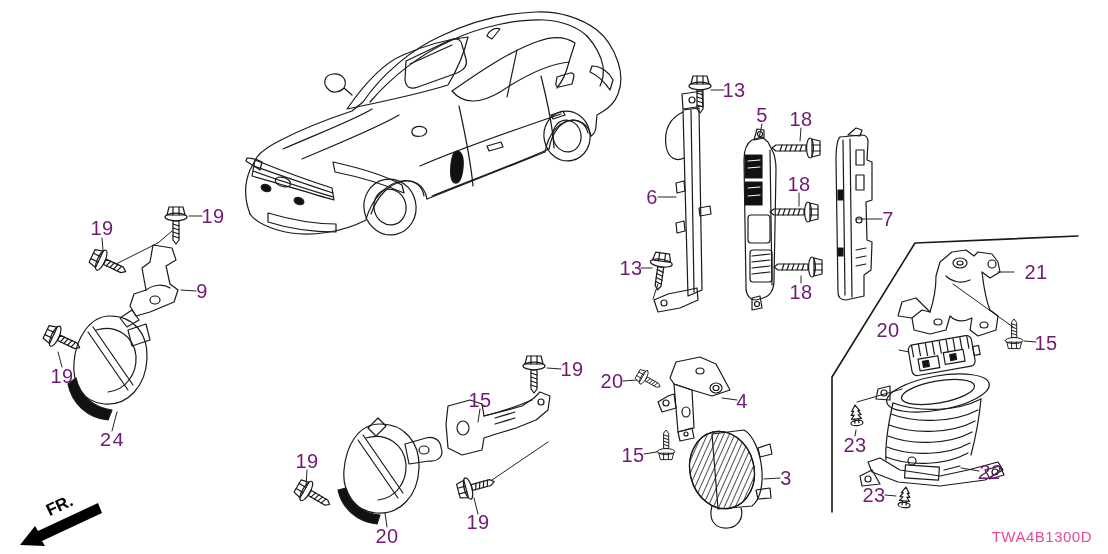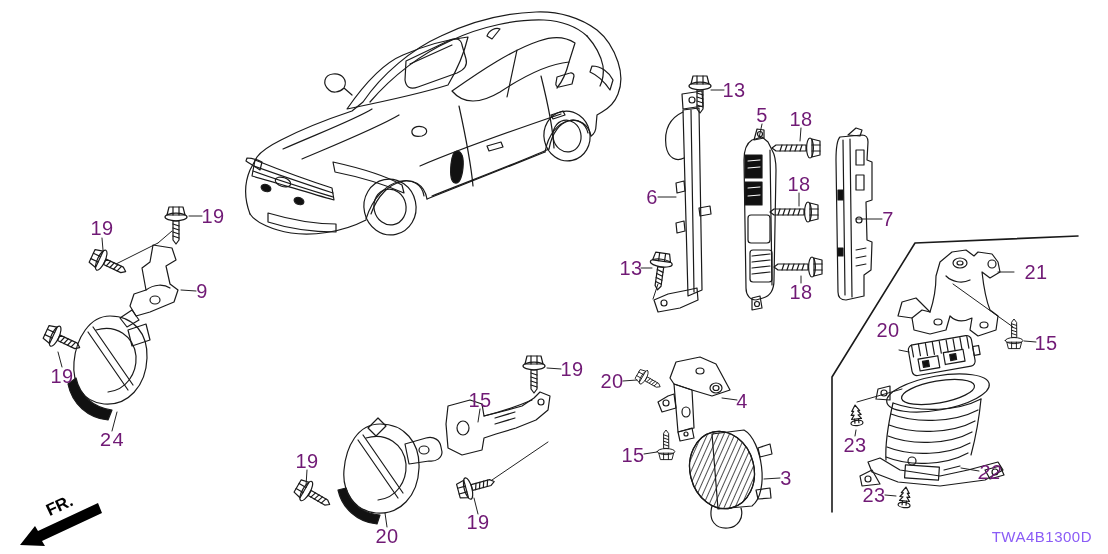--- a/index.html
+++ b/index.html
@@ -11,21 +11,21 @@
   .callout{
     position:absolute;transform:translate(-50%,-50%);
     font-family:"Liberation Sans",sans-serif;font-size:20px;color:#701a75;
     letter-spacing:.5px;white-space:nowrap;cursor:pointer;
   }
   #fr-label{
     position:absolute;left:46px;top:496px;transform:rotate(-25deg);
     font-size:17px;font-weight:700;color:#000;
   }
   #diagram-code{
-    position:absolute;right:16px;bottom:9px;font-size:15px;color:#8b5cf6;
+    position:absolute;right:16px;bottom:9px;font-size:15px;color:#ec4899;
     letter-spacing:.5px;
   }
 </style>
 </head>
 <body>
 
 <div id="stage">
 
   <svg id="art" width="1108" height="554" viewBox="0 0 1108 554" fill="none" stroke="#1a1a1a" stroke-width="1.2" stroke-linecap="round" stroke-linejoin="round">
 

